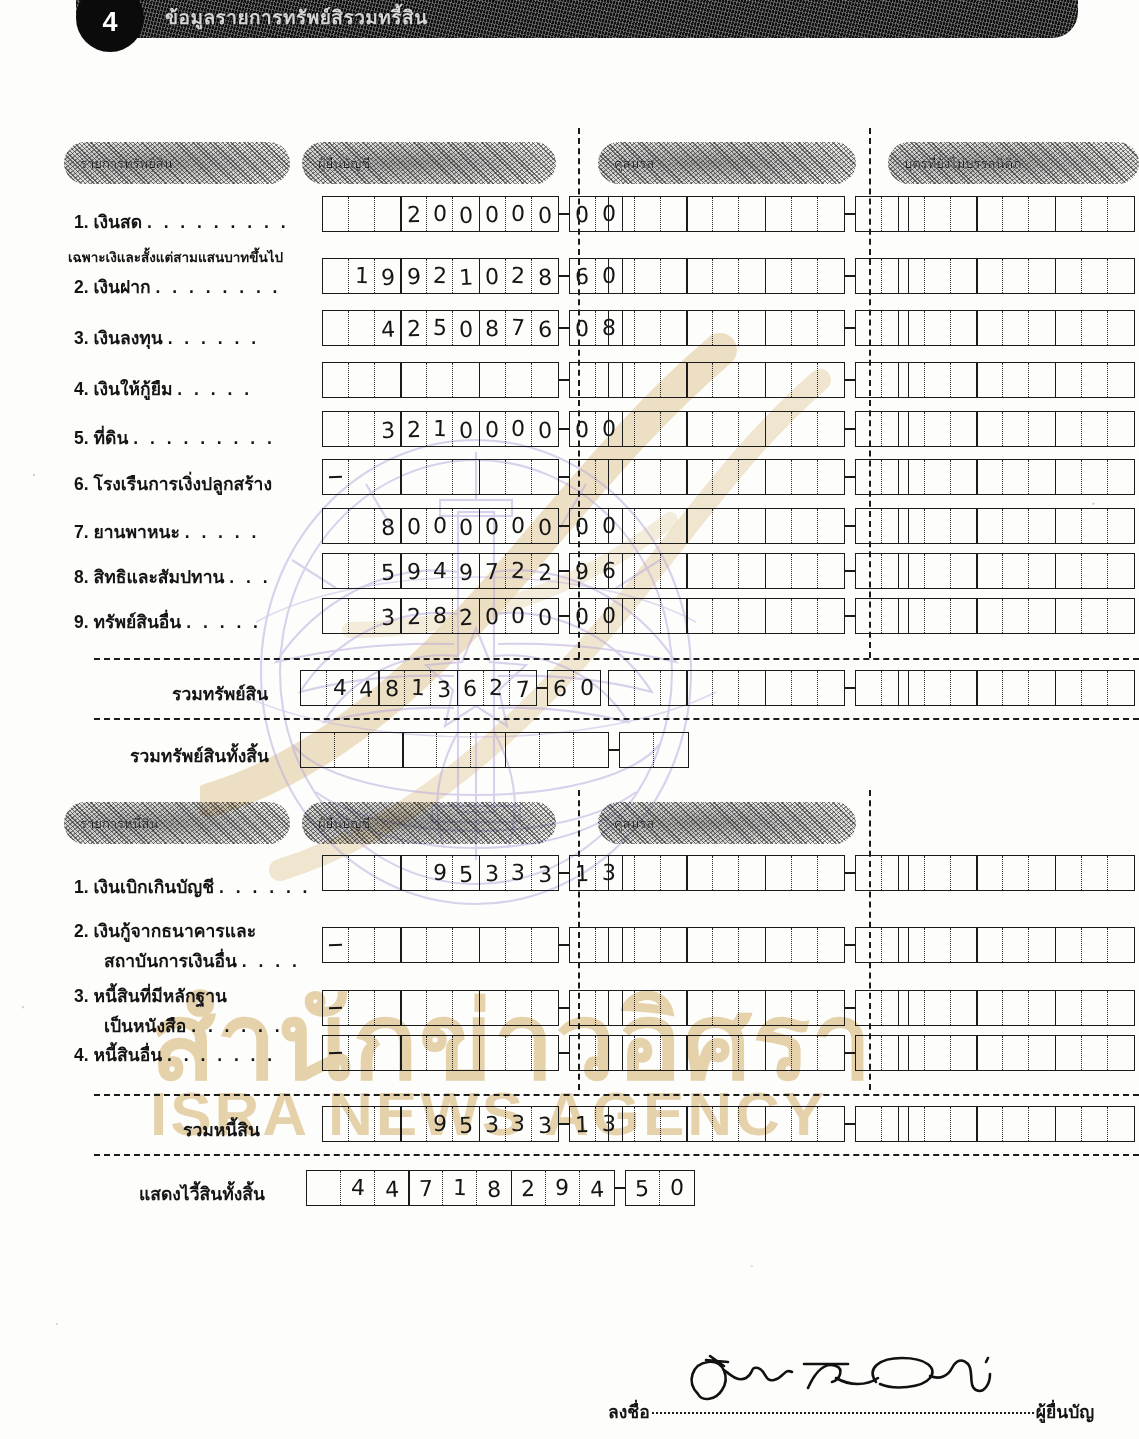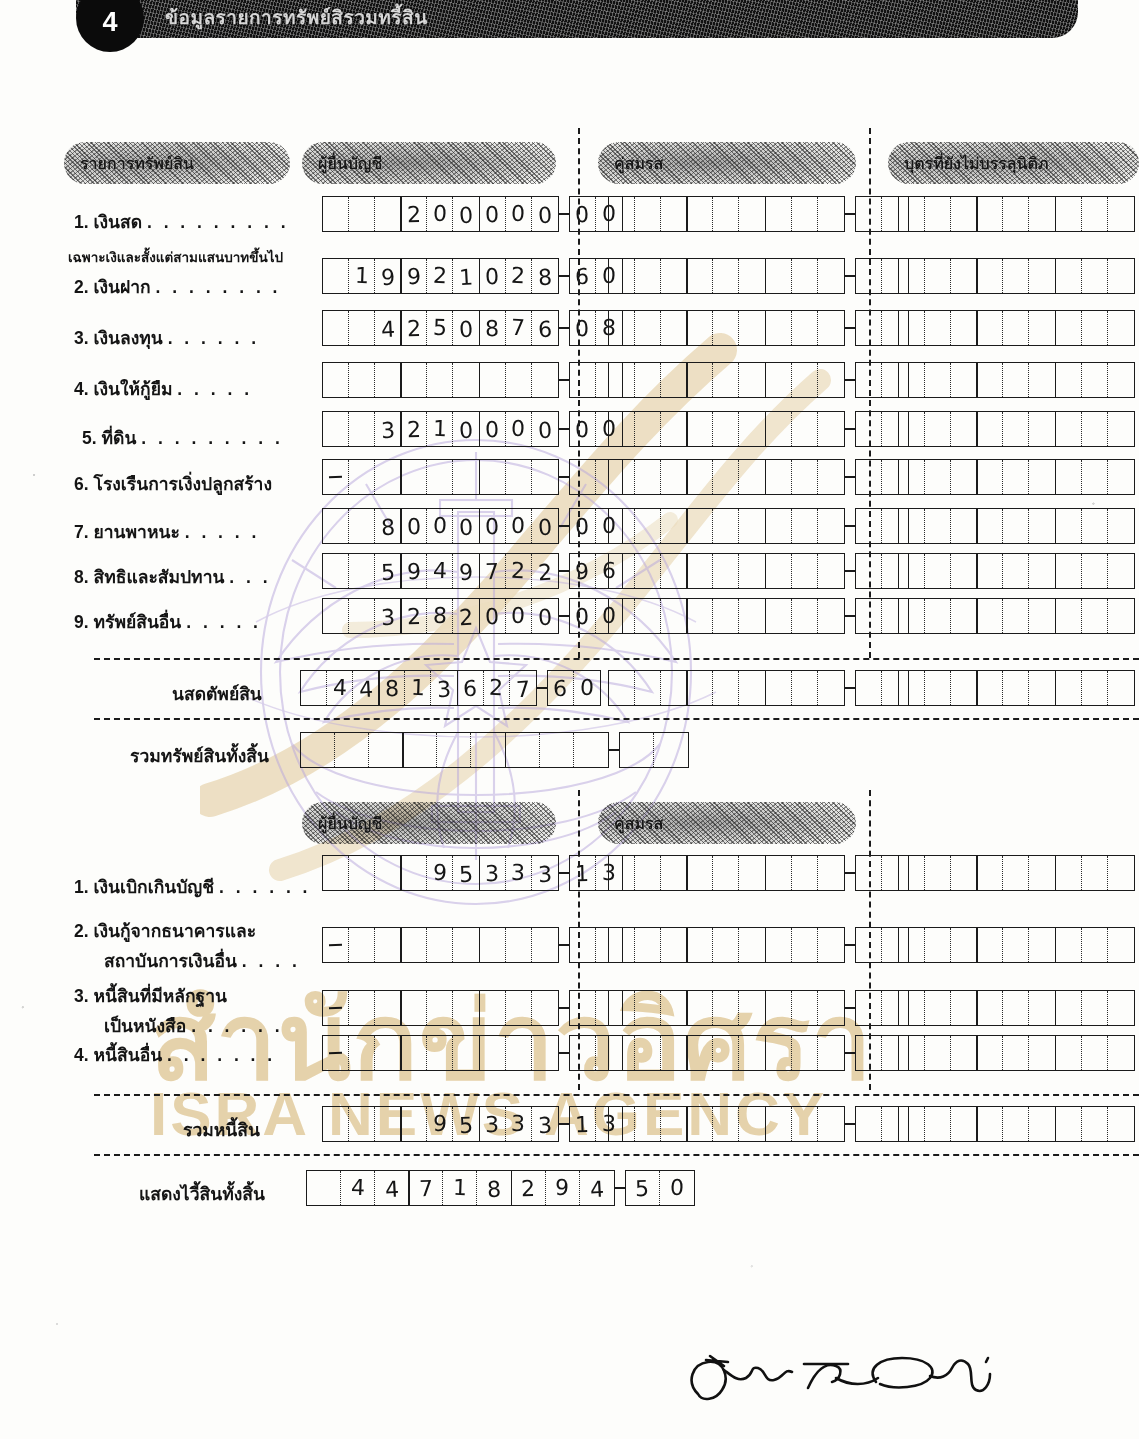--- a/index.html
+++ b/index.html
@@ -134,22 +134,22 @@
     display: flex; align-items: center;
     background:
       repeating-linear-gradient(45deg, rgba(20,20,20,.55) 0 1px, rgba(255,255,255,0) 1px 3px),
       repeating-linear-gradient(-38deg, rgba(20,20,20,.45) 0 1px, rgba(255,255,255,0) 1px 3.5px),
       radial-gradient(ellipse at 40% 50%, rgba(10,10,10,.35), rgba(10,10,10,.12) 70%, rgba(255,255,255,0));
   }
   .pill-label {
     position: relative;
     z-index: 2;
     padding-left: 16px;
-    font-size: 16px;
-    font-weight: 700;
+    font-size: 13px;
+    font-weight: 400;
     color: #161616;
     white-space: nowrap;
     text-shadow: 0 0 1px #fff;
   }
 
   
   .row-label {
     position: absolute;
     font-size: 17.5px;
     font-weight: 600;
@@ -646,21 +646,21 @@
           <div class="cell" style="width: 26px; height: 34px;"></div>
           <div class="cell" style="width: 26px; height: 34px;"></div>
           <div class="cell" style="width: 26px; height: 34px;"></div>
         </div>
         <div class="seg">
           <div class="cell" style="width: 26px; height: 34px;"></div>
           <div class="cell" style="width: 26px; height: 34px;"></div>
           <div class="cell" style="width: 26px; height: 34px;"></div>
         </div>
       </div>
-      <div class="row-label" style="left: 82px; top: 424px;"><span>5.</span> <span>ที่ดิน</span> <span class="dotlead">. . . . . . . . .</span></div>
+      <div class="row-label" style="left: 74px; top: 424px;"><span>5.</span> <span>ที่ดิน</span> <span class="dotlead">. . . . . . . . .</span></div>
       <div class="boxgrp" style="left: 322px; top: 411px;">
         <div class="seg solid-left">
           <div class="cell" style="width: 26px; height: 34px;"></div>
           <div class="cell" style="width: 26px; height: 34px;"></div>
           <div class="cell" style="width: 26px; height: 34px;">
             <span class="hw d3">3</span>
           </div>
         </div>
         <div class="seg">
           <div class="cell" style="width: 26px; height: 34px;">
@@ -1059,21 +1059,21 @@
       </div>
       <div class="row-label small" style="left: 68px; top: 246px;">เฉพาะเงิและสั้งแต่สามแสนบาทขึ้นไป</div>
     </div>
 
   <div class="vdash" style="left:578px; top:128px; height:530px;"></div>
   <div class="vdash" style="left:869px; top:128px; height:530px;"></div>
 
   <div class="dashrule" style="left:94px; top:658px; width:1045px;"></div>
   <div class="dashrule" style="left:94px; top:718px; width:1045px;"></div>
   <div id="assets-totals">
-      <div class="row-label total" style="left: 172px; top: 680px;">นสดตัพย์สิน</div>
+      <div class="row-label total" style="left: 172px; top: 680px;">รวมทรัพย์สิน</div>
       <div class="boxgrp" style="left: 300px; top: 670px;">
         <div class="seg solid-left">
           <div class="cell" style="width: 26px; height: 34px;"></div>
           <div class="cell" style="width: 26px; height: 34px;">
             <span class="hw d2">4</span>
           </div>
           <div class="cell" style="width: 26px; height: 34px;">
             <span class="hw d3">4</span>
           </div>
         </div>
@@ -1172,20 +1172,23 @@
         <div class="hyphen">
           <i></i>
         </div>
         <div class="seg satang">
           <div class="cell" style="width: 34px; height: 34px;"></div>
           <div class="cell" style="width: 34px; height: 34px;"></div>
         </div>
       </div>
     </div>
 
+  <div class="pill" style="left:64px; top:802px; width:226px;">
+    <span class="pill-label">รายการหนี้สิน</span>
+  </div>
   <div class="pill" style="left:302px; top:802px; width:254px;">
     <span class="pill-label">ผู้ยื่นบัญชี</span>
   </div>
   <div class="pill" style="left:598px; top:802px; width:258px;">
     <span class="pill-label">คู่สมรส</span>
   </div>
 
   <div id="liab-rows">
       <div class="row-label" style="left: 74px; top: 873px;"><span>1.</span> <span>เงินเบิกเกินบัญชี</span> <span class="dotlead">. . . . . .</span></div>
       <div class="boxgrp" style="left: 322px; top: 855px;">
@@ -1616,16 +1619,19 @@
       <path d="M44 18 C 52 24, 58 30, 66 26 C 74 22, 70 14, 78 16 C 86 18, 84 30, 94 28 C 104 26, 104 16, 112 20"></path>
       <path d="M128 36 C 136 18, 146 10, 156 14 C 164 17, 160 28, 152 30"></path>
       <path d="M124 12 L 168 12"></path>
       <path d="M156 26 C 170 34, 186 34, 198 26"></path>
       <path d="M196 30 C 186 16, 200 6, 222 6 C 246 6, 258 16, 250 26 C 242 36, 214 38, 200 32"></path>
       <path d="M250 24 C 260 28, 268 24, 272 16 C 276 8, 282 6, 288 12 C 294 18, 288 34, 296 38 C 304 42, 310 32, 310 22"></path>
       <path d="M306 10 L 308 6"></path>
     </g>
   </svg>
 
+  <div class="sign-row">
+    <span>ลงชื่อ</span><span class="sign-dots"></span><span>ผู้ยื่นบัญ</span>
+  </div>
 
 </div>
 
 <div class="scan-noise"></div>
 
 </body></html>

